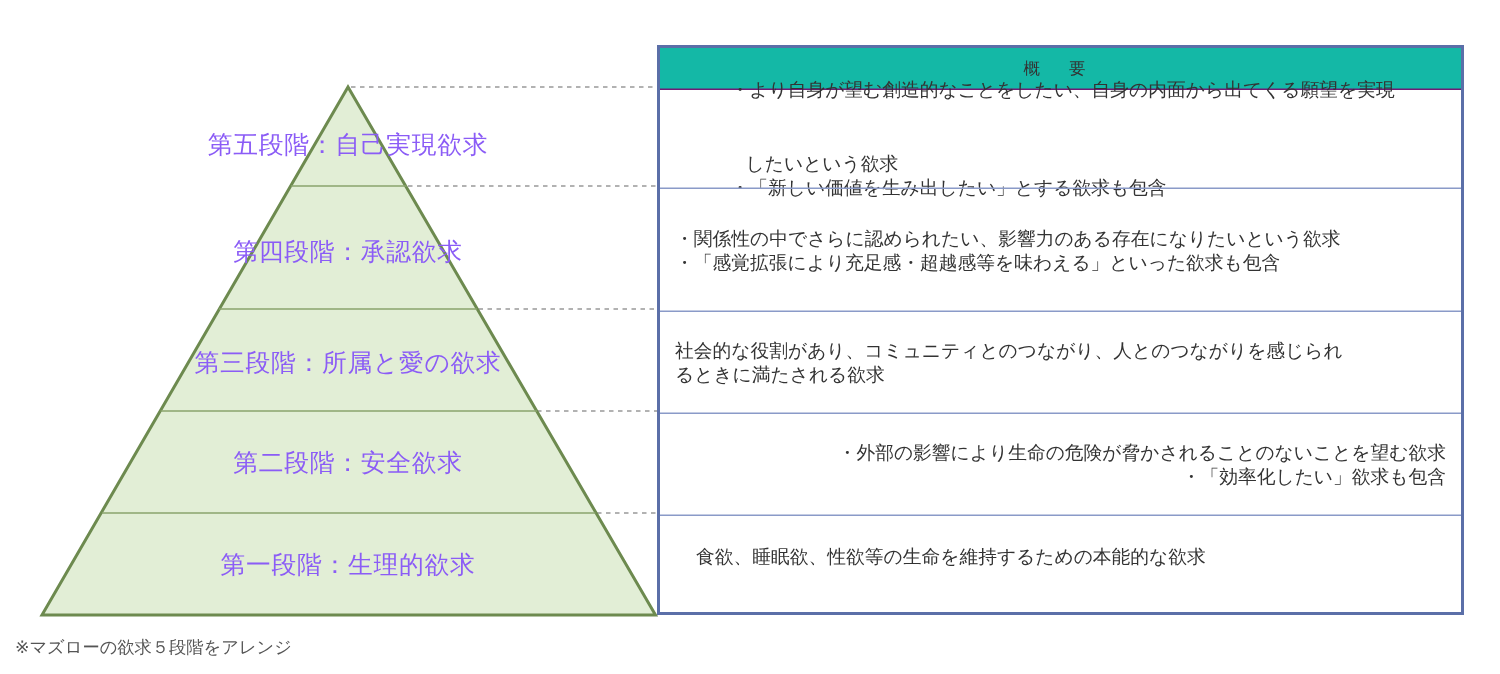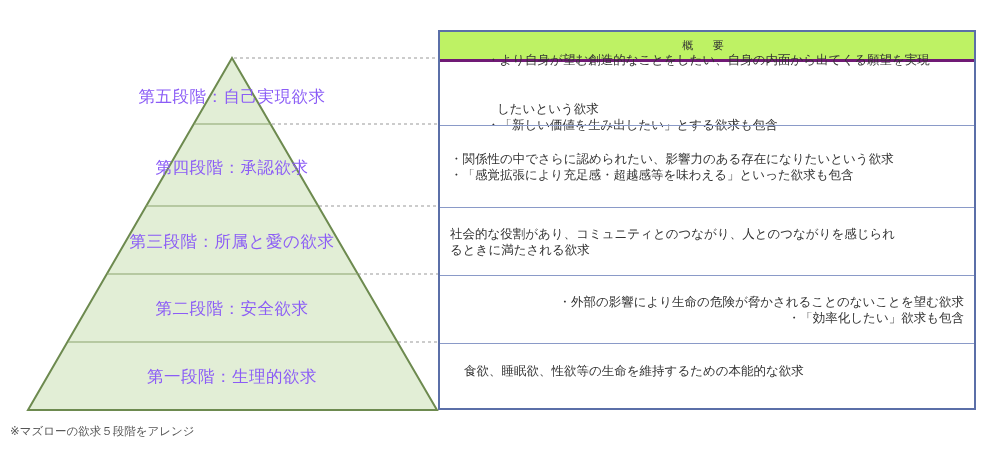--- a/index.html
+++ b/index.html
@@ -3,21 +3,21 @@
 <meta charset="utf-8">
 <style>
   html, body { margin:0; padding:0; background:#ffffff; }
   body { width:1000px; height:449px; position:relative; overflow:hidden;
          font-family:"DejaVu Sans", sans-serif; color:#333; }
   #pyr { position:absolute; left:0; top:0; }
   .stage-label { position:absolute; font-size:16.5px; color:#8b5cf6; white-space:nowrap;
                  transform:translateX(-50%); letter-spacing:0.5px; }
   .table { position:absolute; left:438px; top:30px; width:538px; height:380px;
            border:2px solid #5b6fa8; box-sizing:border-box; background:#fff; }
-  .thead { height:27px; background:#bef264; border-bottom:3px solid #701a75;
+  .thead { height:27px; background:#14b8a6; border-bottom:1px solid #701a75;
            display:flex; align-items:center; justify-content:center;
            font-size:11px; letter-spacing:8px; color:#333; }
   .row { position:absolute; left:0; right:0; border-top:1px solid #8a9ac8;
          display:flex; flex-direction:column; justify-content:center;
          padding:0 10px 0 10px; box-sizing:border-box; font-size:12.5px; line-height:16px; color:#333; }
   .row .line { white-space:pre-wrap; }
   .row .line.indent { padding-left:10px;margin-top:33px; }
   .note { position:absolute; left:10px; top:424px; font-size:11.5px; color:#555; }
 </style>
 </head>

